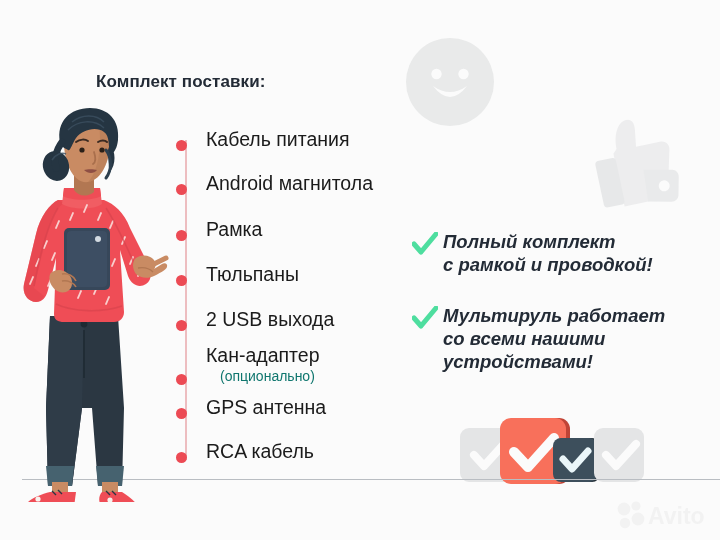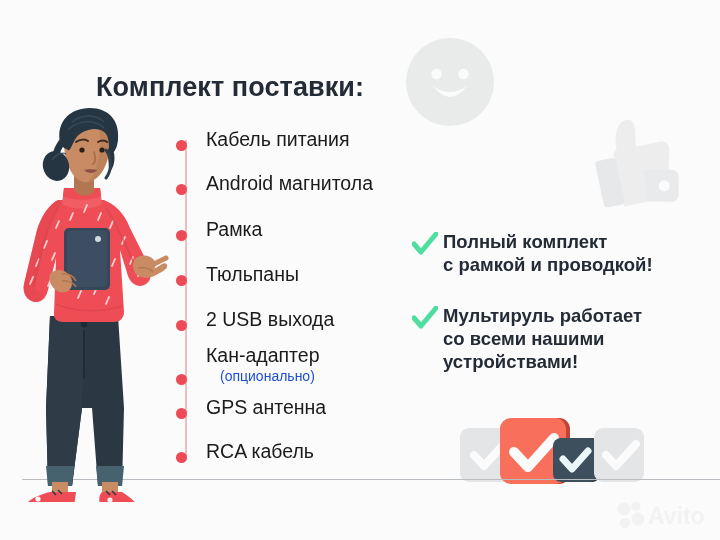--- a/index.html
+++ b/index.html
@@ -43,21 +43,21 @@
   #woman-illustration {
     position: absolute;
     left: 6px; top: 108px;
     width: 180px; height: 394px;
   }
 
   
   #heading {
     position: absolute;
     left: 96px; top: 72px;
-    font-size: 27px;
+    font-size: 17px;
     font-weight: bold;
     color: #232b36;
     letter-spacing: 0.1px;
     white-space: nowrap;
   }
 
   
   #spec-list {
     position: absolute;
     left: 176px; top: 128px;
@@ -90,21 +90,21 @@
     display: flex;
     flex-direction: column;
   }
   .spec-label {
     font-size: 19.5px;
     color: #1b1b1b;
     line-height: 23px;
   }
   .spec-sub {
     font-size: 14px;
-    color: #1d4ed8;
+    color: #0f766e;
     line-height: 17px;
     margin-left: 14px;
     margin-top: 1px;
   }
 
   
   #benefits {
     position: absolute;
     left: 412px; top: 230px;
     width: 300px;
@@ -121,21 +121,21 @@
     margin-top: 2px;
   }
   .benefit-text {
     margin-left: 5px;
     font-size: 18.5px;
     font-weight: bold;
     color: #232b36;
     line-height: 23px;
     white-space: nowrap;
   }
-  .benefit-text span { display: block; }
+  .benefit-text span { display: block; font-style: italic; }
 </style>
 </head>
 <body>
 
 <div id="canvas">
 
   <svg id="smiley-deco" class="deco" viewBox="0 0 92 92">
     <circle cx="46" cy="46" r="44" fill="#e9eaea"></circle>
     <path d="M10 62a44 44 0 0 0 76 -10 44 44 0 0 1 -76 10z" fill="#e1e2e3"></path>
     <circle cx="32.5" cy="38" r="5.2" fill="#fbfbfb"></circle>

